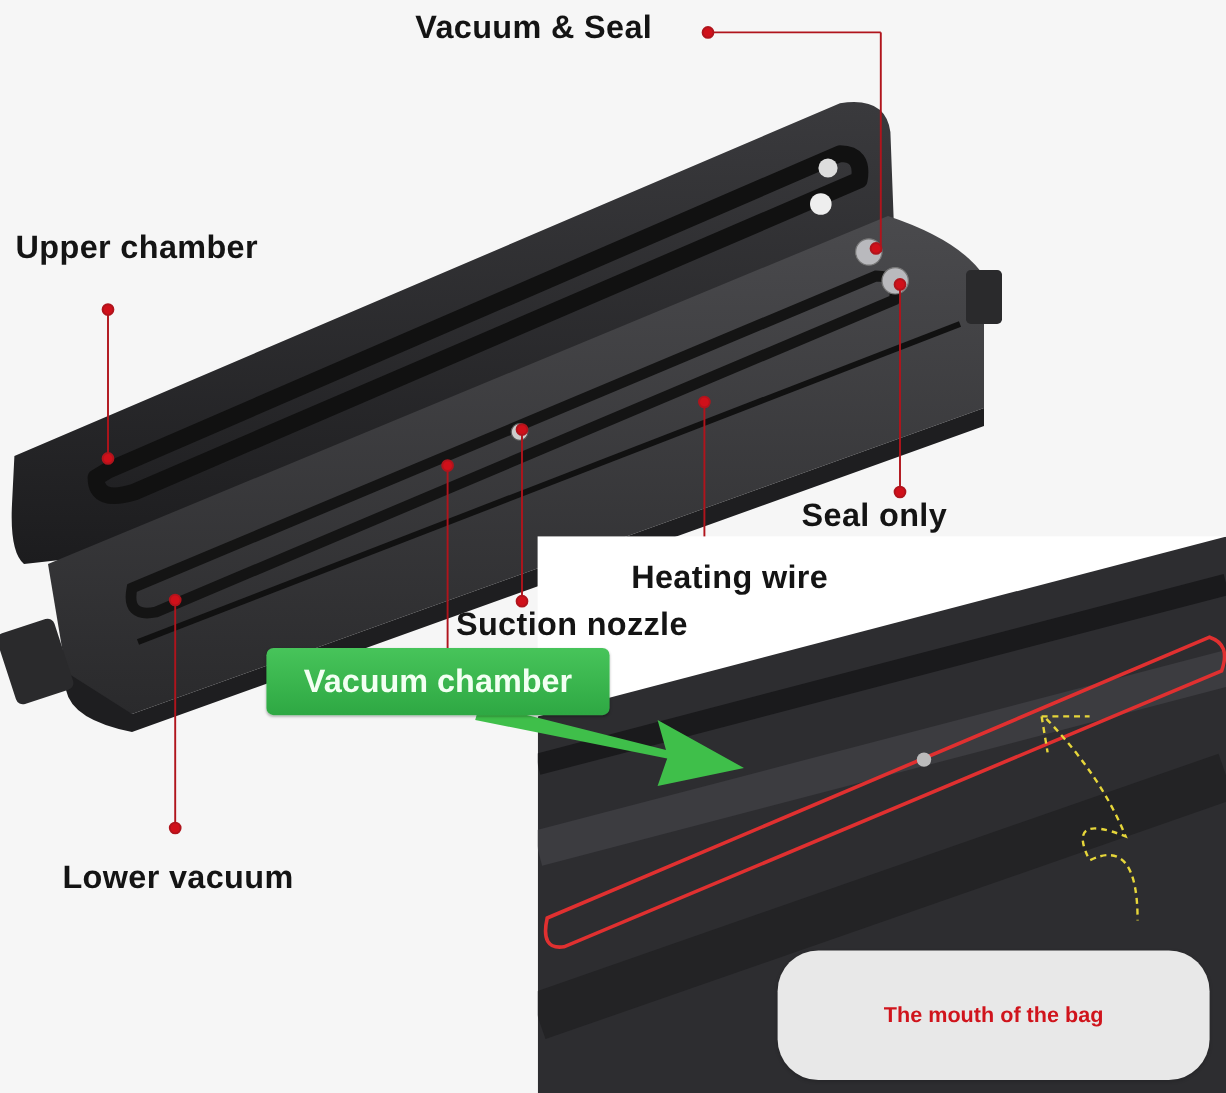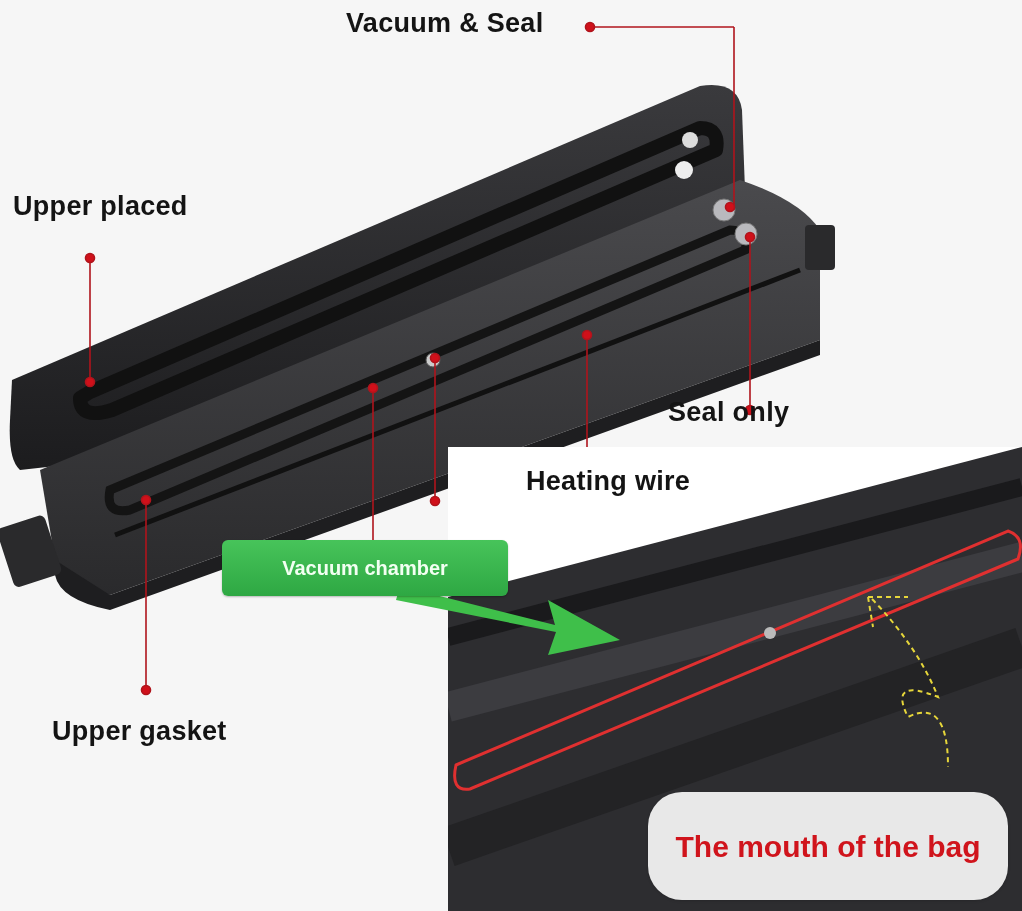--- a/index.html
+++ b/index.html
@@ -9,28 +9,28 @@
     font-family: "Liberation Sans", "DejaVu Sans", sans-serif;
   }
   .stage { position: absolute; left: 0; top: 0; width: 1022px; height: 735px; }
   .label {
     position: absolute; font-weight: bold; color: #141414;
     font-size: 27px; letter-spacing: 0.3px; white-space: nowrap;
   }
   .green-label {
     position: absolute; left: 222px; top: 540px; width: 286px; height: 56px;
     background: linear-gradient(#47c45a, #2ea843);
-    border-radius: 6px; color: #f2fff2; font-weight: bold; font-size: 20px;
+    border-radius: 6px; color: #f2fff2; font-weight: bold; font-size: 27px;
     display: flex; align-items: center; justify-content: center;
     box-shadow: 0 1px 2px rgba(0,0,0,.25);
   }
   .note {
     position: absolute; left: 648px; top: 792px; width: 360px; height: 108px;
     background: #e8e8e8; border-radius: 34px;
-    color: #d0141c; font-weight: bold; font-size: 30px; line-height: 33px;
+    color: #d0141c; font-weight: bold; font-size: 18px; line-height: 33px;
     text-align: center; display: flex; flex-direction: column; justify-content: center;
     box-shadow: 0 1px 3px rgba(0,0,0,.15);
   }
   .inset {
     position: absolute; left: 448px; top: 447px; width: 574px; height: 464px;
     overflow: hidden; background: #fff;
   }
   svg { position: absolute; left: 0; top: 0; }
 </style>
 </head>
@@ -108,22 +108,23 @@
       <path d="M420 150 L460 150 M420 150 L425 180" stroke="#e6d63a" stroke-width="2" stroke-dasharray="5,4" fill="none"></path>
       <path d="M424 152 Q470 200 490 250 Q440 230 460 270 Q500 250 500 320" stroke="#e6d63a" stroke-width="2" stroke-dasharray="5,4" fill="none"></path>
     </svg>
   </div>
 
   <svg width="1022" height="911" viewBox="0 0 1022 911">
     <path d="M400 586 L555 625 L548 600 L620 640 L548 655 L556 632 L396 600 Z" fill="#3fbf4a"></path>
   </svg>
 
   <div class="label" style="left:346px;top:8px;">Vacuum &amp; Seal</div>
-  <div class="label" style="left:13px;top:191px;">Upper placed</div>
-  <div class="label" style="left:668px;top:397px;">Seal only</div>
+  <div class="label" style="left:13px;top:191px;">Upper chamber</div>
+  <div class="label" style="left:668px;top:414px;">Seal only</div>
   <div class="label" style="left:526px;top:466px;">Heating wire</div>
+  <div class="label" style="left:380px;top:505px;">Suction nozzle</div>
   <div class="green-label">Vacuum chamber</div>
-  <div class="label" style="left:52px;top:716px;">Upper gasket</div>
+  <div class="label" style="left:52px;top:716px;">Lower vacuum</div>
 
   <div class="note">
     <div>The mouth of the bag</div>
   </div>
 </div>
 
 </body></html>

